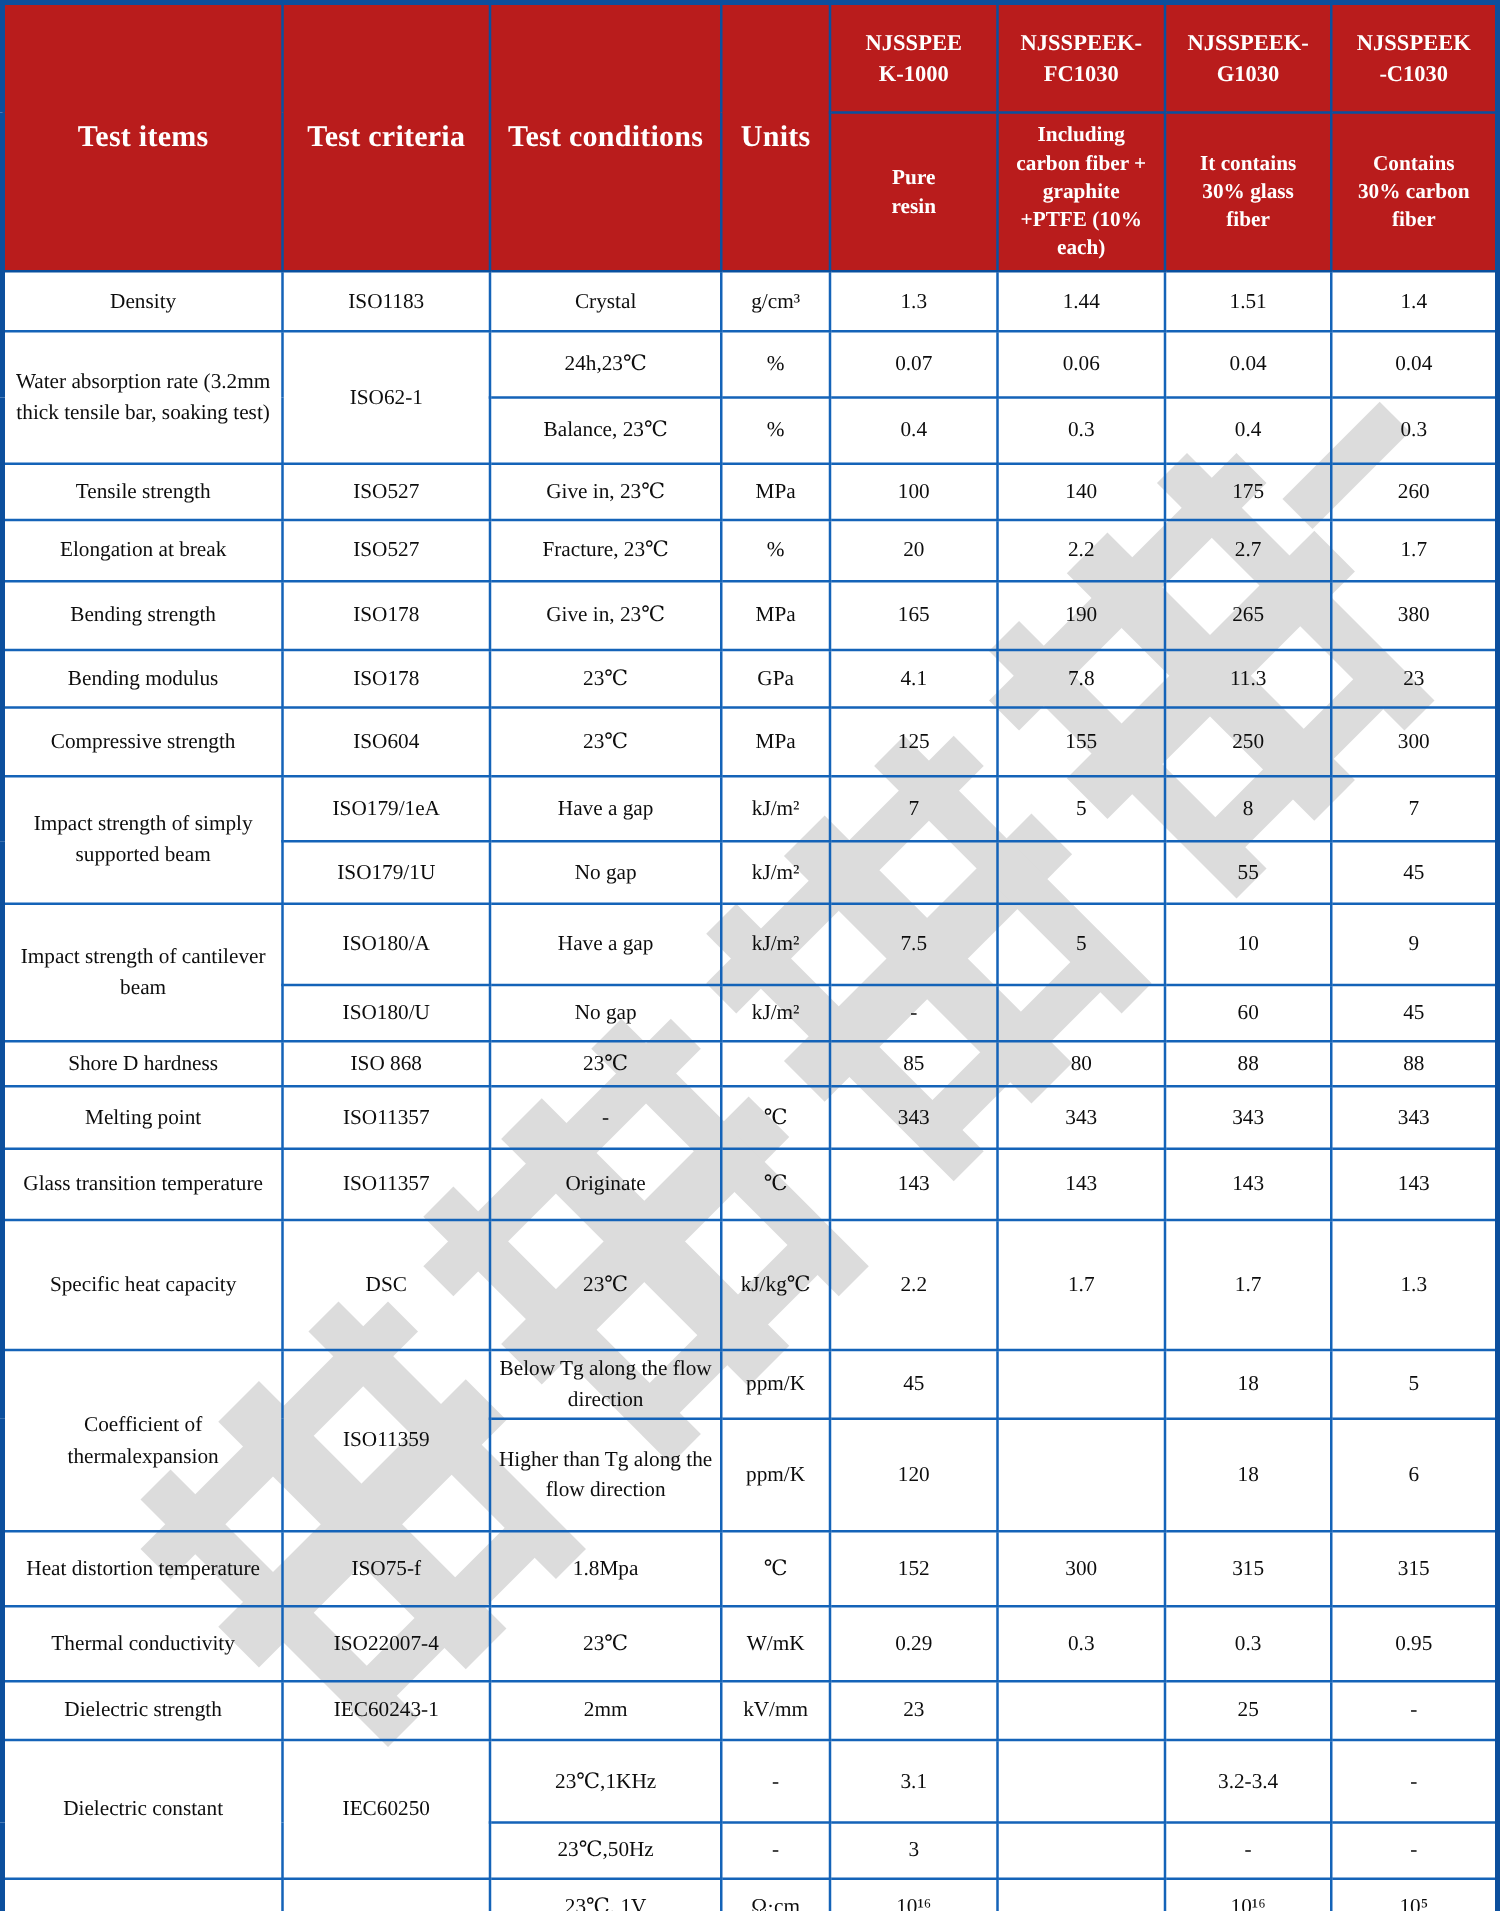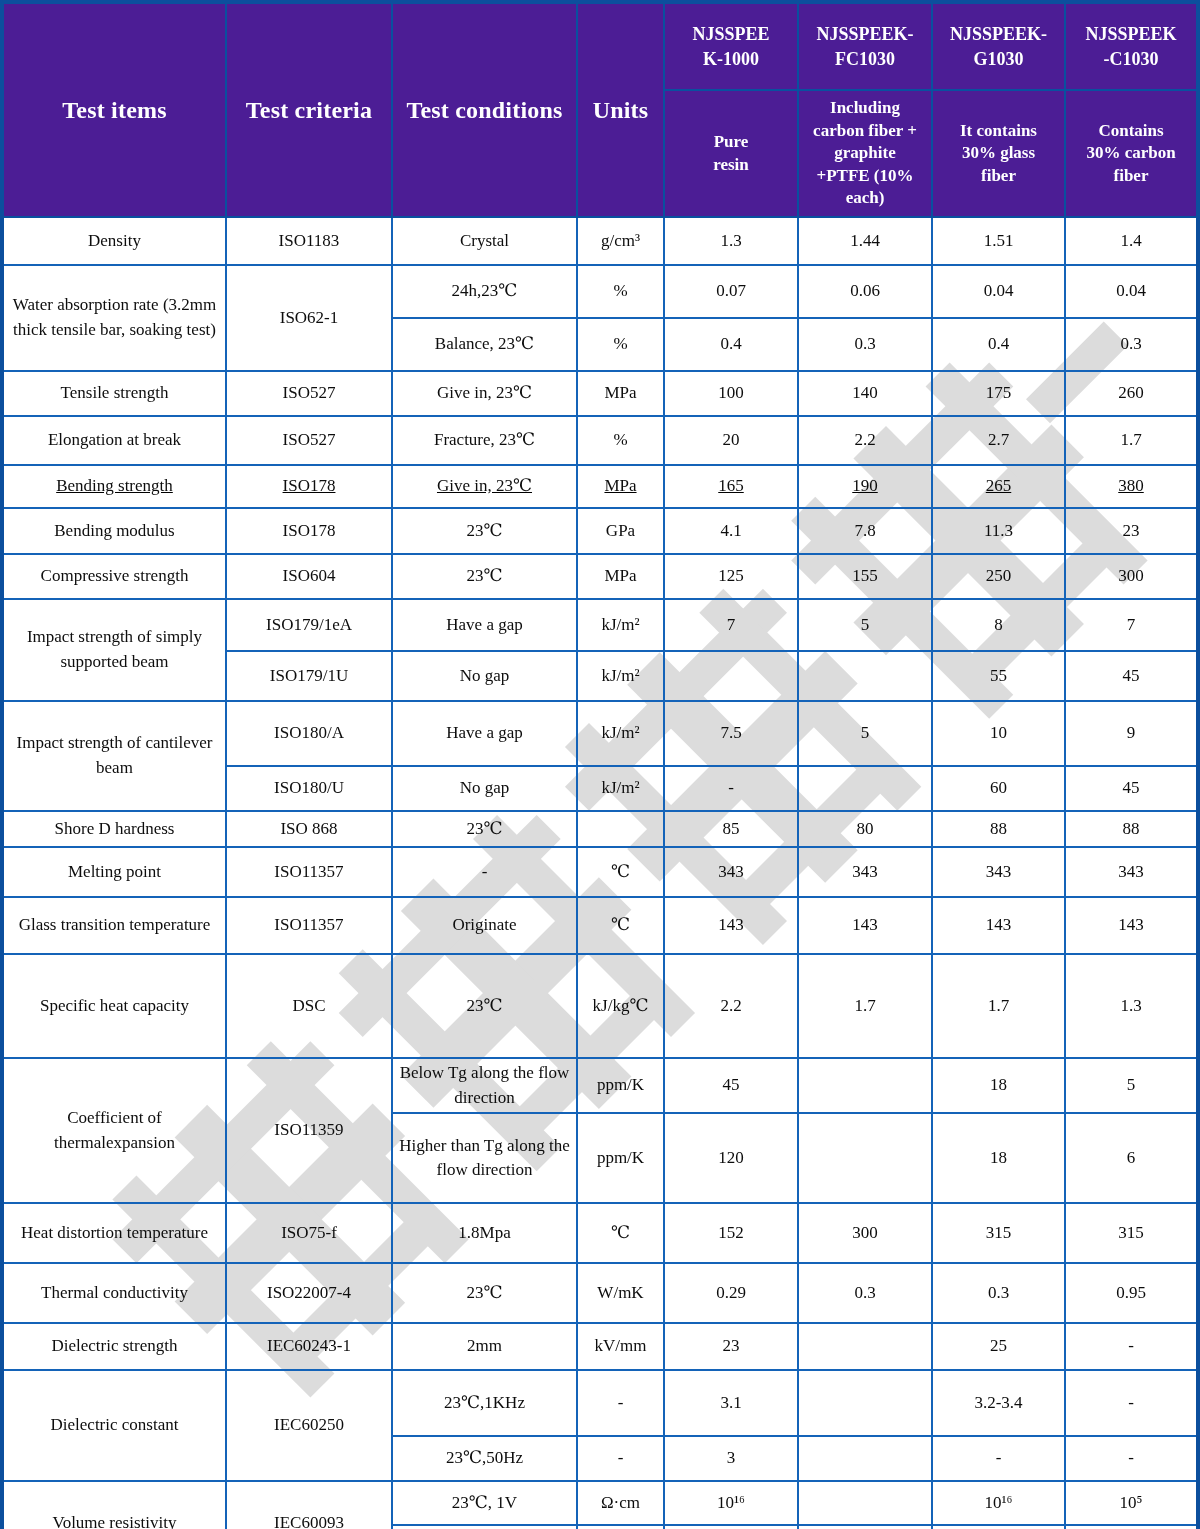--- a/index.html
+++ b/index.html
@@ -14,21 +14,21 @@
   table{
     position:relative;z-index:1;
     width:1200px;
     border-collapse:collapse;
     table-layout:fixed;
     border:4px solid #0c4f9d;
   }
   col.w0{width:224px}col.w1{width:166px}col.w2{width:185px}col.w3{width:87px}
   col.w4{width:134px}col.w5{width:134px}col.w6{width:133px}col.w7{width:133px}
   th{
-    background:#4c1d95;
+    background:#b91c1c;
     color:#ffffff;
     font-weight:bold;
     border:2px solid #09509f;
     text-align:center;vertical-align:middle;
     padding:2px 6px;
   }
   th.main{font-size:24px;letter-spacing:.2px;}
   th.pname{font-size:18px;white-space:pre-line;line-height:1.35;}
   th.pdesc{font-size:17px;white-space:pre-line;line-height:1.32;}
   td{
@@ -168,41 +168,41 @@
       <tr style="height: 49px;">
         <td>Elongation at break</td>
         <td>ISO527</td>
         <td>Fracture, 23℃</td>
         <td>%</td>
         <td>20</td>
         <td>2.2</td>
         <td>2.7</td>
         <td>1.7</td>
       </tr>
-      <tr style="height: 43px; text-decoration: underline;">
+      <tr style="height: 55px;">
         <td>Bending strength</td>
         <td>ISO178</td>
         <td>Give in, 23℃</td>
         <td>MPa</td>
         <td>165</td>
         <td>190</td>
         <td>265</td>
         <td>380</td>
       </tr>
       <tr style="height: 46px; margin-top: 36px;">
         <td>Bending modulus</td>
         <td>ISO178</td>
         <td>23℃</td>
         <td>GPa</td>
         <td>4.1</td>
         <td>7.8</td>
         <td>11.3</td>
         <td>23</td>
       </tr>
-      <tr style="height: 45px;">
+      <tr style="height: 55px;">
         <td>Compressive strength</td>
         <td>ISO604</td>
         <td>23℃</td>
         <td>MPa</td>
         <td>125</td>
         <td>155</td>
         <td>250</td>
         <td>300</td>
       </tr>
       <tr style="height: 52px;">

